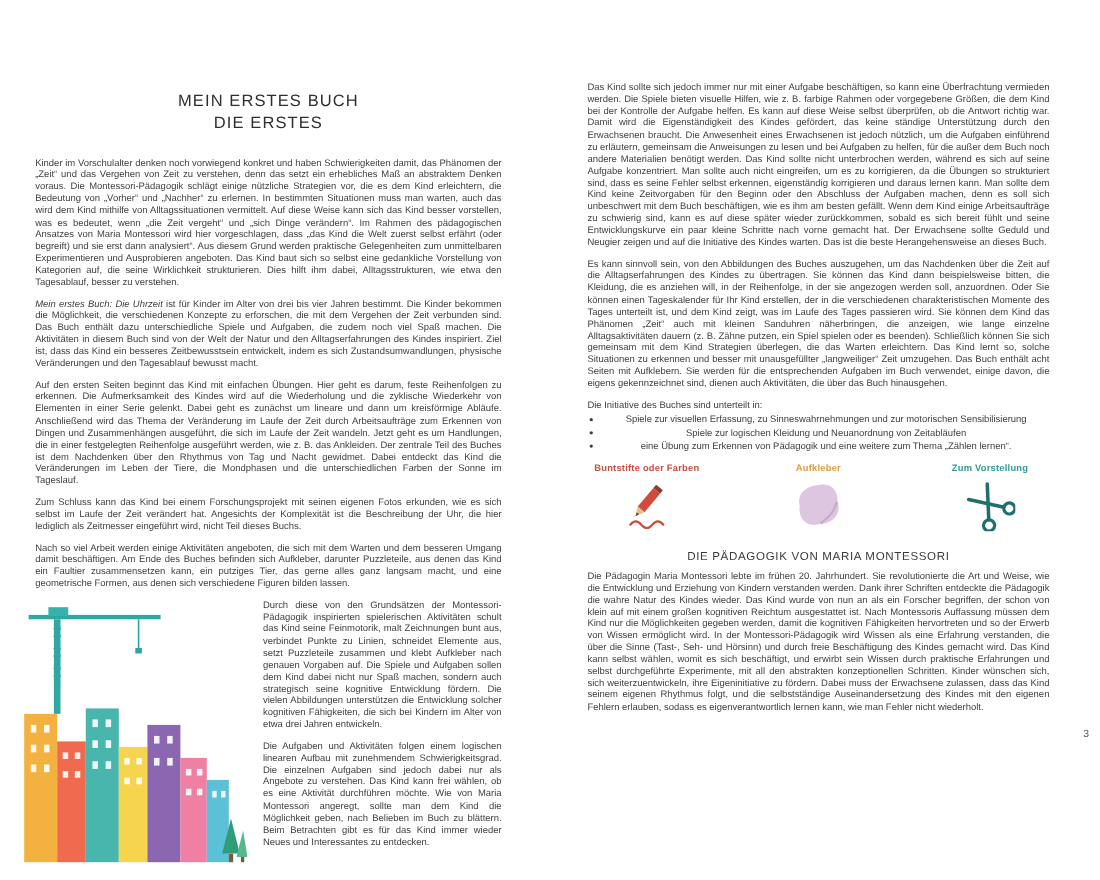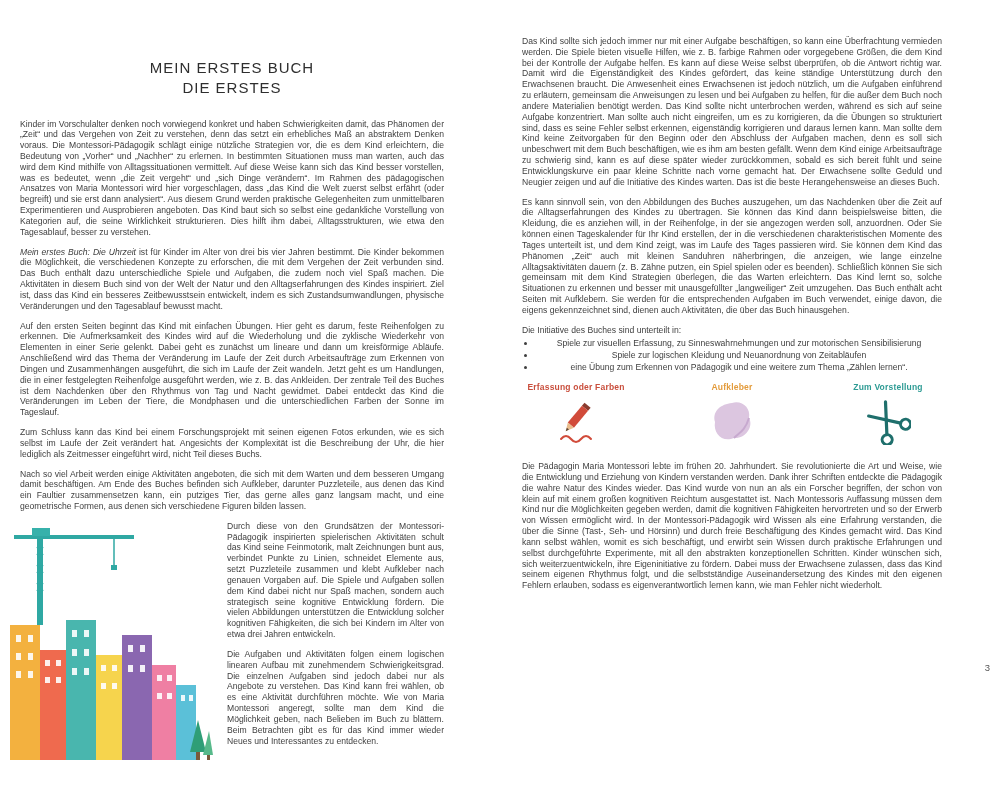--- a/index.html
+++ b/index.html
@@ -2,22 +2,22 @@
 <html><head>
 <meta charset="utf-8">
 <style>
   html,body{margin:0;padding:0;}
   body{
     width:1000px;height:800px;background:#ffffff;position:relative;overflow:hidden;
     font-family:"Liberation Sans","DejaVu Sans",sans-serif;color:#3e3e3e;
   }
   .spread{display:flex;}
   .page{box-sizing:border-box;}
-  .page.left{width:424px;margin-left:20px;padding-top:58px;}
-  .page.right{width:420px;margin-left:78px;padding-top:36px;}
+  .page.left{width:424px;margin-left:32px;padding-top:82px;}
+  .page.right{width:420px;margin-left:78px;padding-top:74px;}
   .title{
     text-align:center;font-size:15px;line-height:1.35;letter-spacing:1px;
     font-weight:400;color:#2e2e2e;margin:0 0 20px 0;
   }
   p{font-size:8.6px;line-height:1.26;text-align:justify;margin:0 0 9px 0;}
   p.tight{margin-bottom:2px;}
   em{font-style:italic;}
   ul{margin:0 0 9px 4px;padding-left:10px;font-size:8.6px;line-height:1.3;}
   li{margin:0 0 1px 0;text-align:center;}
   .city{float:left;width:205px;height:235px;margin:4px 14px 2px -12px;}
@@ -125,21 +125,21 @@
     <p>Es kann sinnvoll sein, von den Abbildungen des Buches auszugehen, um das Nachdenken über die Zeit auf die Alltagserfahrungen des Kindes zu übertragen. Sie können das Kind dann beispielsweise bitten, die Kleidung, die es anziehen will, in der Reihenfolge, in der sie angezogen werden soll, anzuordnen. Oder Sie können einen Tageskalender für Ihr Kind erstellen, der in die verschiedenen charakteristischen Momente des Tages unterteilt ist, und dem Kind zeigt, was im Laufe des Tages passieren wird. Sie können dem Kind das Phänomen „Zeit“ auch mit kleinen Sanduhren näherbringen, die anzeigen, wie lange einzelne Alltagsaktivitäten dauern (z. B. Zähne putzen, ein Spiel spielen oder es beenden). Schließlich können Sie sich gemeinsam mit dem Kind Strategien überlegen, die das Warten erleichtern. Das Kind lernt so, solche Situationen zu erkennen und besser mit unausgefüllter „langweiliger“ Zeit umzugehen. Das Buch enthält acht Seiten mit Aufklebern. Sie werden für die entsprechenden Aufgaben im Buch verwendet, einige davon, die eigens gekennzeichnet sind, dienen auch Aktivitäten, die über das Buch hinausgehen.</p>
     <p class="tight">Die Initiative des Buches sind unterteilt in:</p>
     <ul>
       <li>Spiele zur visuellen Erfassung, zu Sinneswahrnehmungen und zur motorischen Sensibilisierung</li>
       <li>Spiele zur logischen Kleidung und Neuanordnung von Zeitabläufen</li>
       <li>eine Übung zum Erkennen von Pädagogik und eine weitere zum Thema „Zählen lernen“.</li>
     </ul>
 
     <div class="icons-row">
       <div class="icon-item">
-        <div class="icon-label red">Erfassung oder Farben</div>
+        <div class="icon-label red">Buntstifte oder Farben</div>
         <svg viewBox="0 0 46 46" xmlns="http://www.w3.org/2000/svg">
           <g transform="rotate(40 23 20)">
             <rect x="19" y="2" width="8" height="4" fill="#8a3b2e"></rect>
             <rect x="19" y="6" width="8" height="22" fill="#d14b3a"></rect>
             <polygon points="19,28 27,28 23,36" fill="#e9bd8d"></polygon>
             <polygon points="21.6,32.6 24.4,32.6 23,36" fill="#5a4436"></polygon>
           </g>
           <path d="M8 40 q5 -6 10 0 t10 0 t10 0" stroke="#d14b3a" stroke-width="2" fill="none" stroke-linecap="round"></path>
         </svg>
       </div>
@@ -156,17 +156,18 @@
           <g transform="rotate(-40 23 23)" stroke="#1f6f6c" fill="none">
             <line x1="12" y1="6" x2="32" y2="32" stroke-width="3.2" stroke-linecap="round"></line>
             <line x1="34" y1="6" x2="14" y2="32" stroke-width="3.2" stroke-linecap="round"></line>
             <circle cx="11" cy="36" r="5" stroke-width="3"></circle>
             <circle cx="35" cy="36" r="5" stroke-width="3"></circle>
           </g>
         </svg>
       </div>
     </div>
 
+    <h2 class="mont">DIE PÄDAGOGIK VON MARIA MONTESSORI</h2>
     <p>Die Pädagogin Maria Montessori lebte im frühen 20. Jahrhundert. Sie revolutionierte die Art und Weise, wie die Entwicklung und Erziehung von Kindern verstanden werden. Dank ihrer Schriften entdeckte die Pädagogik die wahre Natur des Kindes wieder. Das Kind wurde von nun an als ein Forscher begriffen, der schon von klein auf mit einem großen kognitiven Reichtum ausgestattet ist. Nach Montessoris Auffassung müssen dem Kind nur die Möglichkeiten gegeben werden, damit die kognitiven Fähigkeiten hervortreten und so der Erwerb von Wissen ermöglicht wird. In der Montessori-Pädagogik wird Wissen als eine Erfahrung verstanden, die über die Sinne (Tast-, Seh- und Hörsinn) und durch freie Beschäftigung des Kindes gemacht wird. Das Kind kann selbst wählen, womit es sich beschäftigt, und erwirbt sein Wissen durch praktische Erfahrungen und selbst durchgeführte Experimente, mit all den abstrakten konzeptionellen Schritten. Kinder wünschen sich, sich weiterzuentwickeln, ihre Eigeninitiative zu fördern. Dabei muss der Erwachsene zulassen, dass das Kind seinem eigenen Rhythmus folgt, und die selbstständige Auseinandersetzung des Kindes mit den eigenen Fehlern erlauben, sodass es eigenverantwortlich lernen kann, wie man Fehler nicht wiederholt.</p>
   </div>
 </div>
 
 <div class="page-number">3</div>
 
 </body></html>

